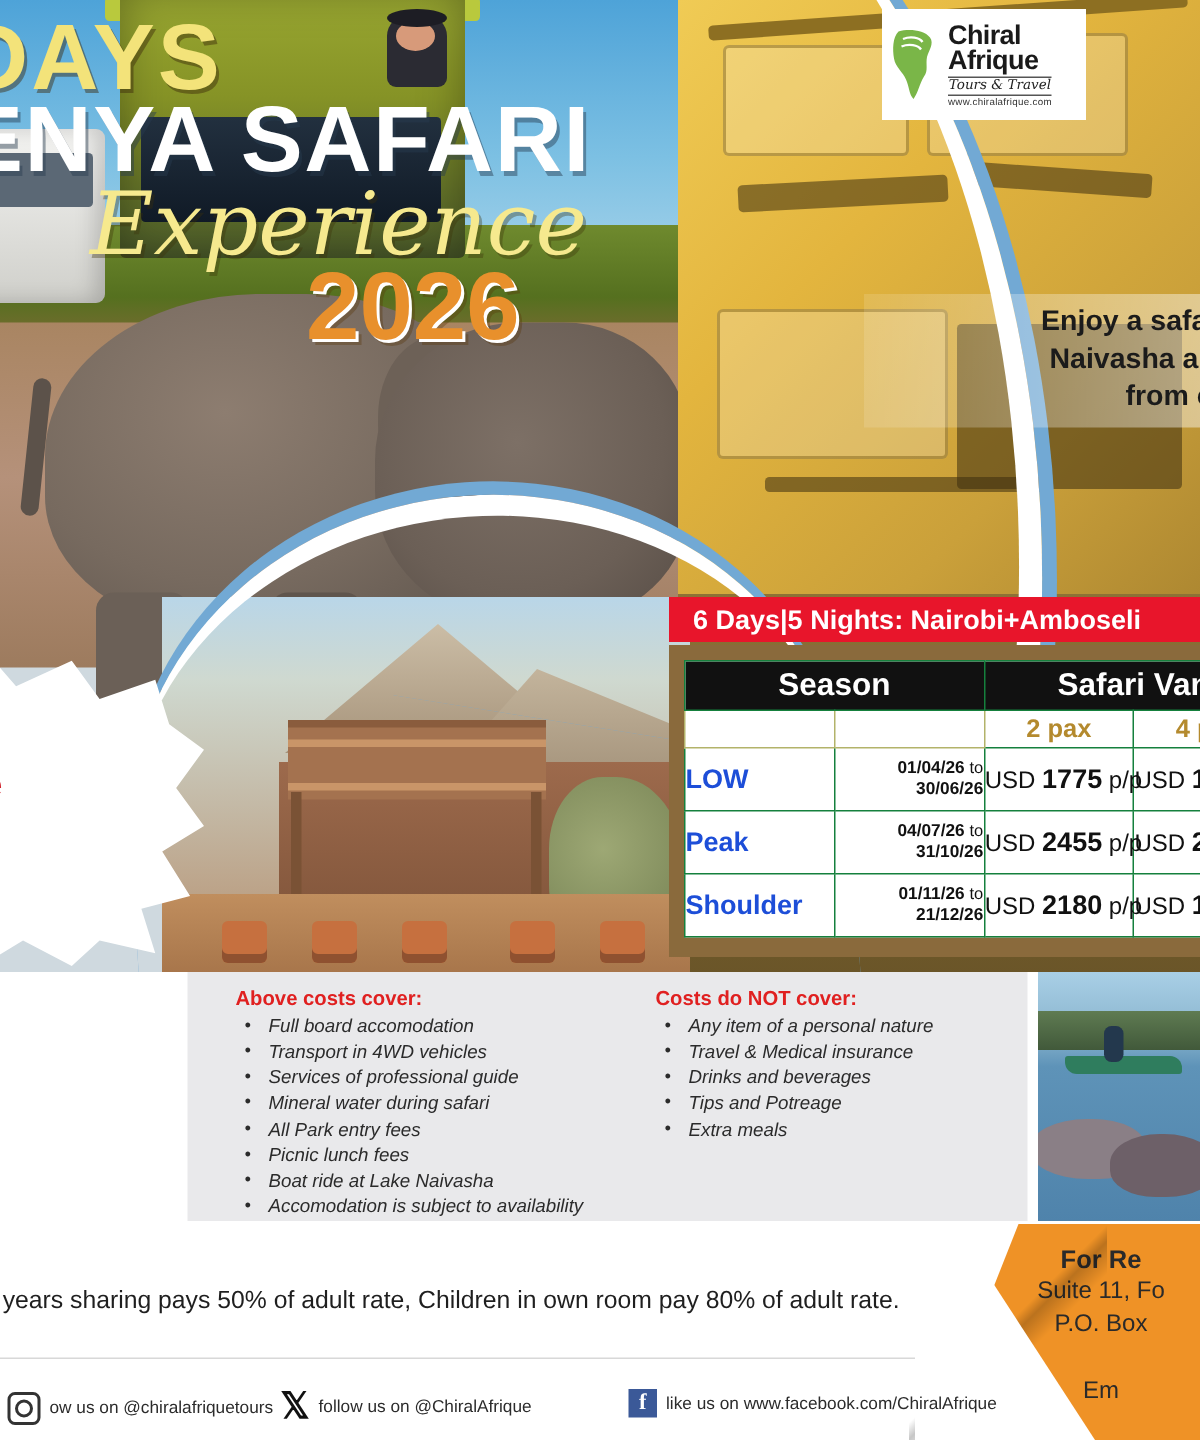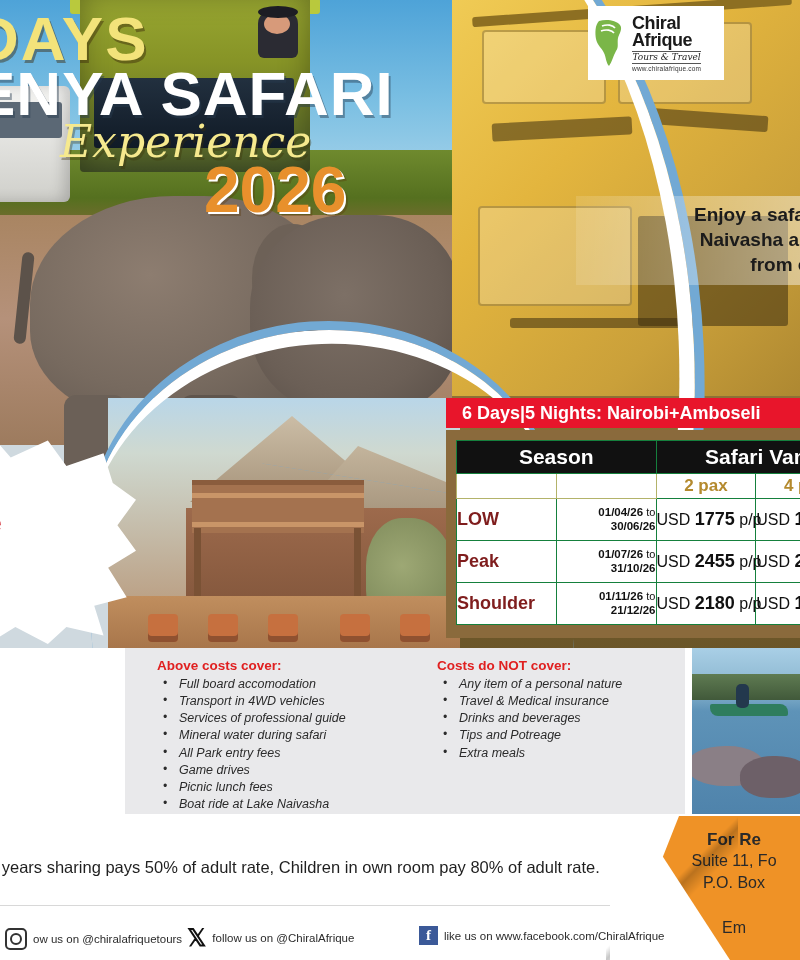--- a/index.html
+++ b/index.html
@@ -160,21 +160,21 @@
   .t-days{
     font-size:62px;font-weight:bold;color:#f3e37a;letter-spacing:2px;line-height:.95;
     text-shadow:2px 3px 0 rgba(60,40,10,.45);
   }
   .t-kenya{
     font-size:62px;font-weight:bold;color:#ffffff;letter-spacing:1px;line-height:.95;margin-top:-4px;
     text-shadow:2px 3px 0 rgba(40,60,80,.45);
   }
   .t-exp{
     font-family:"DejaVu Serif", serif;
-    font-style:italic;font-size:44px;color:#f6e98e;line-height:1;
+    font-style:italic;font-size:58px;color:#f6e98e;line-height:1;
     margin:-4px 0 0 86px;text-shadow:2px 3px 0 rgba(60,50,10,.35);
   }
   .t-year{
     font-size:64px;font-weight:bold;color:#e8902c;line-height:1;margin:-6px 0 0 230px;
     text-shadow:2px 2px 0 #ffffff,4px 4px 0 rgba(90,55,10,.35);
   }
 
   
   .logo-card{
     position:absolute;left:588px;top:6px;width:136px;height:74px;background:#ffffff;z-index:14;
@@ -226,21 +226,21 @@
   }
   .ptable{width:400px;border-collapse:collapse;background:#ffffff;table-layout:fixed;}
   .ptable th,.ptable td{border:1px solid #15803d;padding:0;}
   .hd-season,.hd-van{
     background:#111111;color:#ffffff;font-size:21px;font-weight:bold;text-align:center;height:32px;
   }
   .sub-pax{
     color:#b48a2e;font-size:17px;font-weight:bold;text-align:center;height:24px;background:#ffffff;
   }
   .c-season{
-    color:#7f1d1d;font-size:18px;font-weight:bold;padding-left:7px;white-space:nowrap;
+    color:#1d4ed8;font-size:18px;font-weight:bold;padding-left:7px;white-space:nowrap;
   }
   .c-dates{
     font-size:11.5px;font-weight:bold;color:#111;text-align:right;padding-right:4px;line-height:1.18;
   }
   .c-dates .sm{font-weight:normal;font-size:11px;}
   .c-price{font-size:16px;color:#111;text-align:left;padding-left:6px;white-space:nowrap;}
   .c-price b{font-size:18px;}
   .c-price .pp{font-size:16px;}
   .prow{height:42px;}
 
@@ -435,21 +435,21 @@
           </td>
           <td class="c-price">
             <span>USD</span>
             <b>1470</b>
           </td>
         </tr>
 
         <tr class="prow">
           <td class="c-season">Peak</td>
           <td class="c-dates">
-            <span>01/07/26</span>
+            <span>04/07/26</span>
             <span class="sm">to</span><br>
             <span>31/10/26</span>
           </td>
           <td class="c-price">
             <span>USD</span>
             <b>2455</b>
             <span class="pp">p/p</span>
           </td>
           <td class="c-price">
             <span>USD</span>
@@ -481,21 +481,20 @@
 
   <div class="info-panel">
     <div class="info-col col-a">
       <p class="info-head">Above costs cover:</p>
       <ul class="info-list">
         <li>Full board accomodation</li>
         <li>Transport in 4WD vehicles</li>
         <li>Services of professional guide</li>
         <li>Mineral water during safari</li>
         <li>All Park entry fees</li>
-        <li>Game drives</li>
         <li> Picnic lunch fees</li>
         <li> Boat ride at Lake Naivasha</li>
         <li>Accomodation is subject to availability</li>
       </ul>
     </div>
     <div class="info-col col-b">
       <p class="info-head">Costs do NOT cover:</p>
       <ul class="info-list">
         <li>Any item of a personal nature</li>
         <li>Travel &amp; Medical insurance</li>

